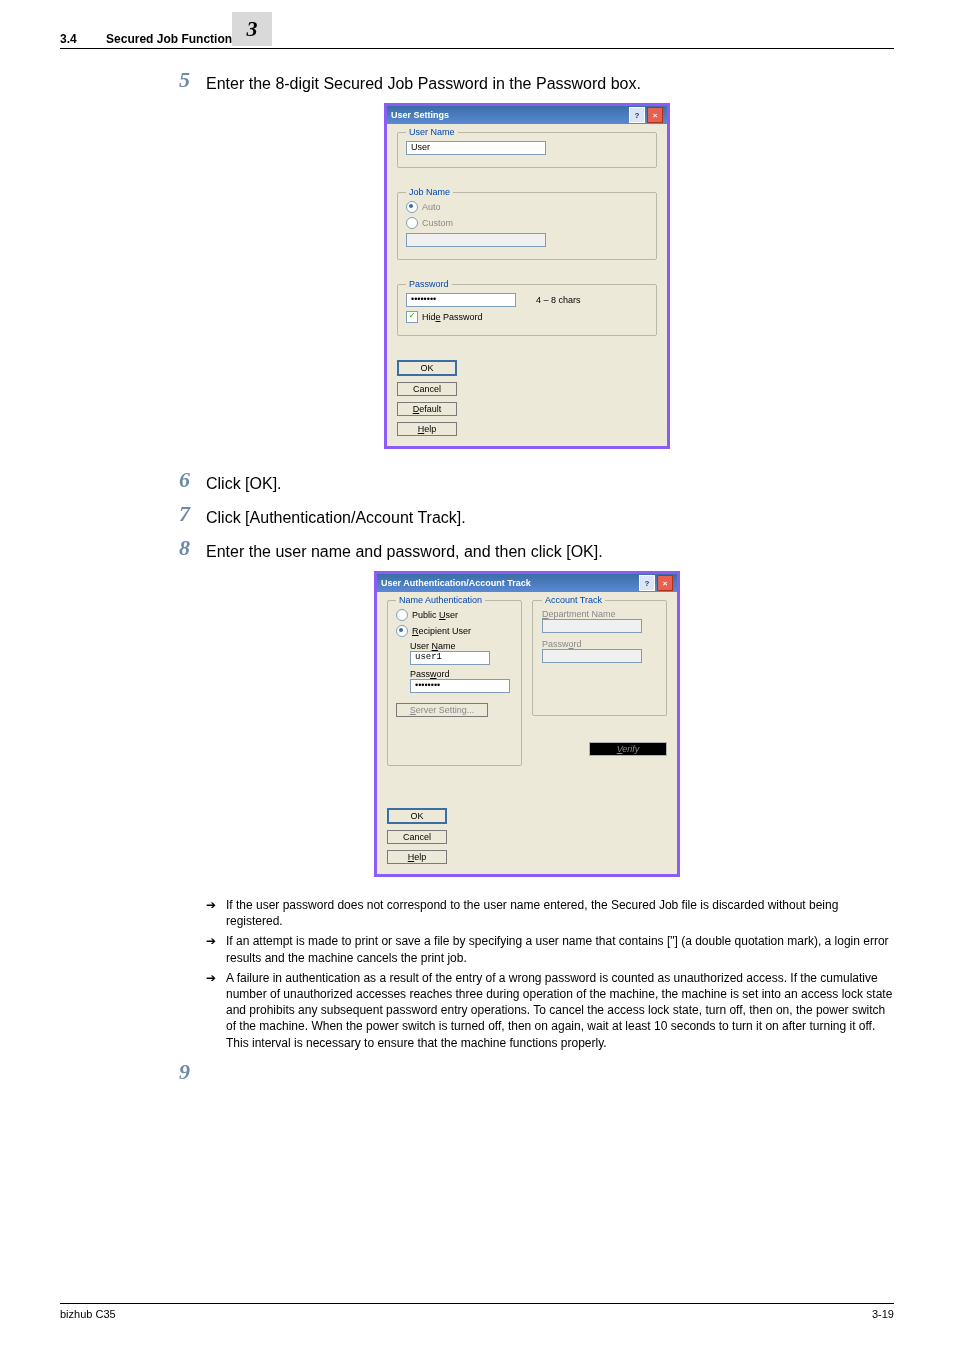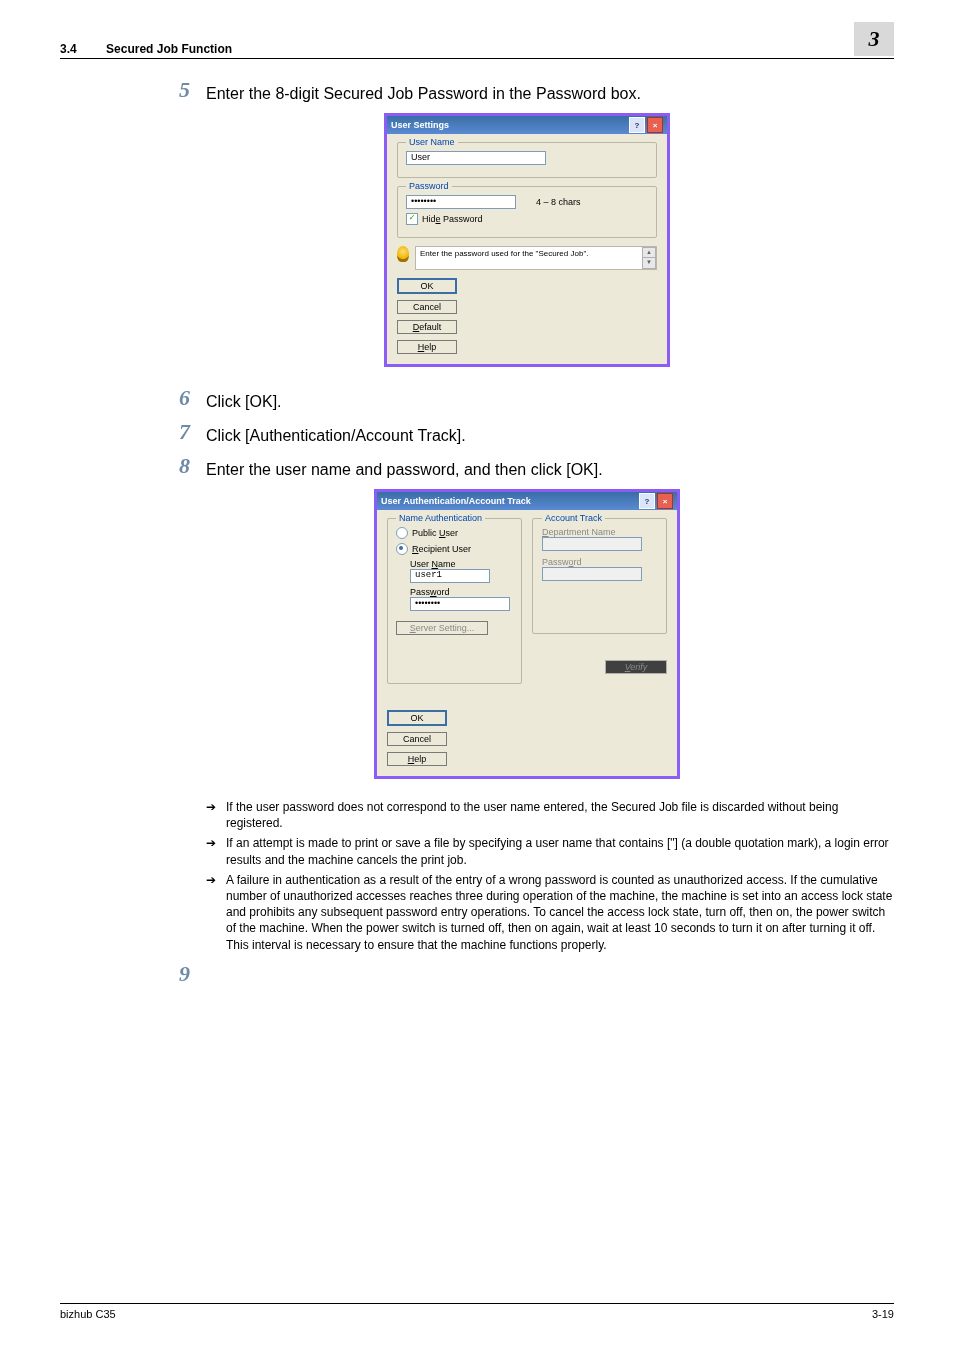--- a/index.html
+++ b/index.html
@@ -13,22 +13,21 @@
   .page {
     width: 954px;
     min-height: 1350px;
     padding: 0 60px;
     box-sizing: border-box;
     position: relative;
   }
   .header {
     display: flex;
     align-items: flex-end;
-    justify-content: space-between;
-    padding-top: 22px;
+    padding-top: 12px;
   }
   .header-left {
     font-size: 12px;
   }
   .header-left .secnum { font-weight: bold; }
   .header-left .sectitle { font-weight: bold; margin-left: 26px; }
   .header-right-box {
     background: #d9d9d9;
     width: 40px;
     height: 34px;
@@ -117,21 +116,21 @@
     border: 1px solid #fff;
     display: flex; align-items: center; justify-content: center;
     font-size: 8px; font-weight: bold; color: #1a3a6e;
   }
   .tbtn.close { background: #e86050; color: #fff; border-color: #b03020; }
   .dlg-body { padding: 8px 10px 10px 10px; }
   .groupbox {
     border: 1px solid #b9b8a7;
     border-radius: 2px;
     padding: 6px 8px 8px 8px;
-    margin-bottom: 8px;
+    margin-bottom: 24px;
     position: relative;
   }
   .gblabel {
     color: #0046b0;
     font-size: 9px;
     position: relative;
     top: -12px;
     background: #ece9d8;
     padding: 0 3px;
     display: inline-block;
@@ -200,23 +199,23 @@
   .under { text-decoration: underline; }
   
   .twocol {
     display: flex;
     gap: 10px;
   }
   .col { flex: 1; }
   .verify-wrap { display: flex; justify-content: flex-end; margin-top: 26px; }
   .verify-btn {
     font-size: 9px;
-    padding: 1px 0;
+    padding: 1px 8px;
     border: 1px solid #b0b0b0;
-    background: #404040;
+    background: #000000;
     width: 60px;
     text-align: center;
     color: #8a8a8a;
     font-style: italic;
   }
   
   .footer {
     position: absolute;
     bottom: 30px;
     left: 60px;
@@ -263,38 +262,46 @@
         <div class="dlg-body">
           <div class="groupbox">
             <span class="gblabel">User Name</span>
             <div class="ginner">
               <div class="field">
                 <div class="textinput">User</div>
               </div>
             </div>
           </div>
           <div class="groupbox">
+            <span class="gblabel">Job Name</span>
+            <div class="ginner">
+              <div class="field">
+                <span class="radio checked"></span>
+                <span class="disabled-text">Auto</span>
+              </div>
+              <div class="field">
+                <span class="radio"></span>
+                <span class="disabled-text">Custom</span>
+              </div>
+              <div class="field">
+                <div class="textinput" style="background:#f0f0f0;"></div>
+              </div>
+            </div>
+          </div>
+          <div class="groupbox">
             <span class="gblabel">Password</span>
             <div class="ginner">
               <div class="field">
                 <div class="textinput" style="width:110px;">••••••••</div>
                 <span style="margin-left:20px;">4 – 8 chars</span>
               </div>
               <div class="field">
                 <span class="checkbox checked"></span>
                 <span>Hid<span class="under">e</span> Password</span>
               </div>
-            </div>
-          </div>
-          <div class="hintrow">
-            <div class="bulb"></div>
-            <div class="hinttxt">
-              <span>Enter the password used for the "Secured Job".</span>
-              <div class="scrollbtn" style="top:0;">▲</div>
-              <div class="scrollbtn" style="bottom:0;">▼</div>
             </div>
           </div>
           <div class="btnrow">
             <div class="winbtn primary">OK</div>
             <div class="winbtn">Cancel</div>
             <div class="winbtn"><span class="under">D</span>efault</div>
             <div class="winbtn"><span class="under">H</span>elp</div>
           </div>
         </div>
       </div>

